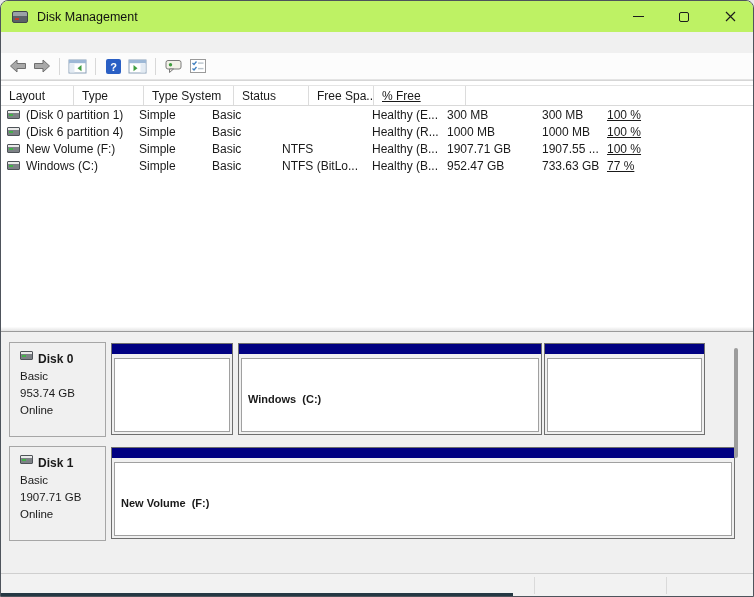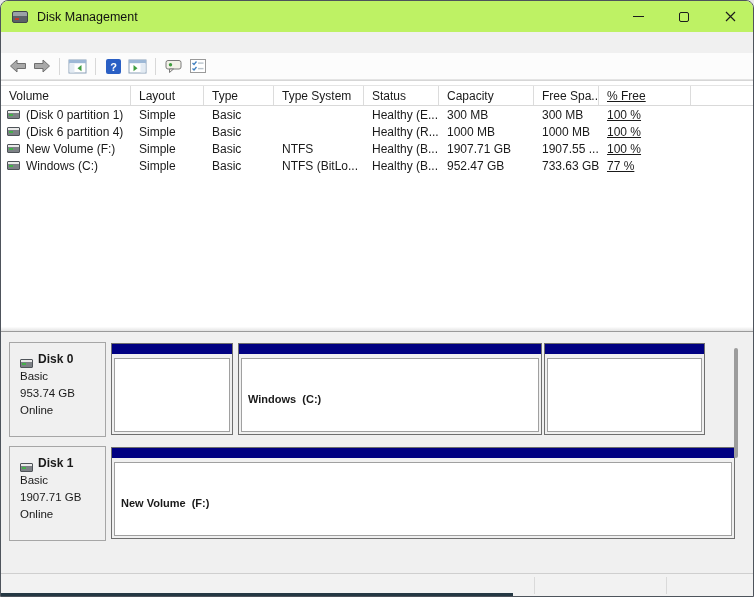--- a/index.html
+++ b/index.html
@@ -60,21 +60,21 @@
   
   .splitter { position:absolute; top:326px; left:0; right:0; height:5px;
     background:linear-gradient(#fdfdfd,#e3e3e3); border-bottom:1px solid #9a9a9a; }
 
   
   .graph-pane { position:absolute; top:331px; left:0; right:0; height:220px; background:#f0f0f0; }
   .disk-band { position:absolute; left:0; right:0; height:96px; }
   .disk-info { position:absolute; left:8px; top:0; width:97px; height:95px;
     border:1px solid #a6a6a6; background:#f0f0f0; padding:8px 0 0 10px;
     font-size:11.5px; line-height:17px; }
-  .disk-name { display:flex; align-items:flex-end; gap:5px; font-weight:bold; font-size:12px; }
+  .disk-name { display:flex; align-items:flex-start; gap:5px; font-weight:bold; font-size:12px; }
   .part-area { position:absolute; left:110px; top:0; height:96px; }
   .part-block { position:absolute; top:1px; height:92px; border:1px solid #6f6f6f; background:#f0f0f0; }
   .part-bar { height:10px; background:#000082; }
   .part-body { position:absolute; left:2px; right:2px; top:14px; bottom:2px;
     background:#fff; border:1px solid #a0a0a0; padding:2px 6px;
     font-size:11px; line-height:15.5px; overflow:hidden; white-space:pre; }
   .part-title { font-weight:bold; min-height:15.5px; }
   .v-scrollbar { position:absolute; left:733px; top:16px; width:4px; height:110px;
     background:#9c9c9c; border-radius:2px; }
 
@@ -166,26 +166,24 @@
         <path d="M2.5 4 L4 5.5 L6.5 2.5" stroke="#3f7fbf" stroke-width="1.3" fill="none"></path>
         <path d="M2.5 9.5 L4 11 L6.5 8" stroke="#3f7fbf" stroke-width="1.3" fill="none"></path>
         <rect x="8" y="3.4" width="5.5" height="1.4" fill="#b9c4cc"></rect>
         <rect x="8" y="8.9" width="5.5" height="1.4" fill="#b9c4cc"></rect>
       </svg>
     </div>
   </div>
 
   <div class="volume-list">
     <div class="vl-header">
-      <div class="hc c-vol">Volume</div>
       <div class="hc c-lay">Layout</div>
       <div class="hc c-typ">Type</div>
       <div class="hc c-fs">Type System</div>
       <div class="hc c-st">Status</div>
-      <div class="hc c-cap">Capacity</div>
       <div class="hc c-fsp">Free Spa...</div>
       <div class="hc c-pct">% Free</div>
       <div class="hc c-fill"></div>
     </div>
 
     <div class="vl-row">
       <div class="cell c-vol">
           <span class="drive-icon"></span>
           <span>(Disk 0 partition 1)</span>
         </div>

